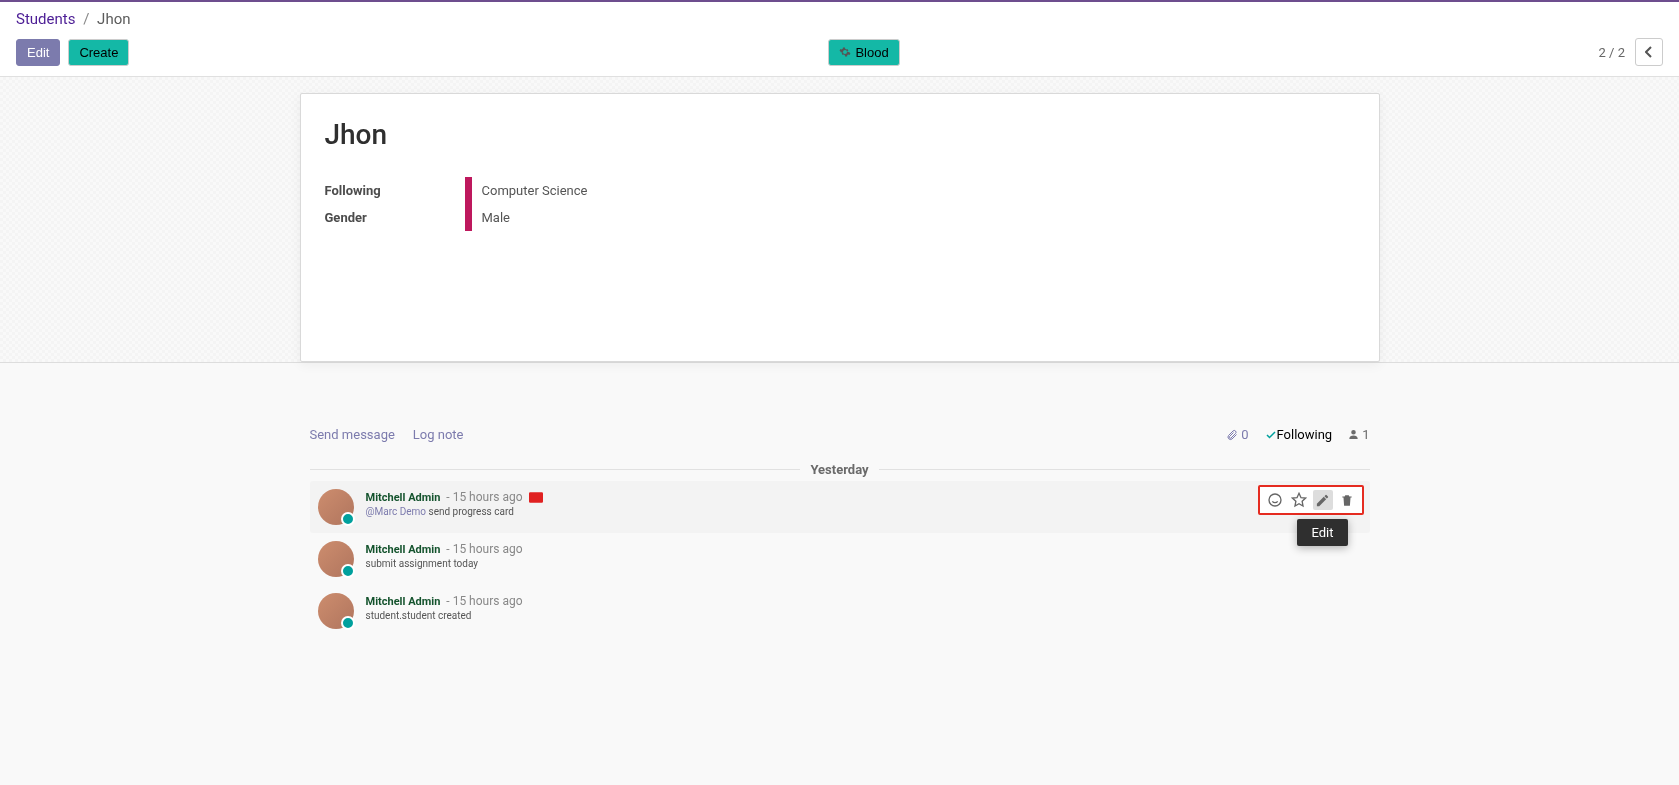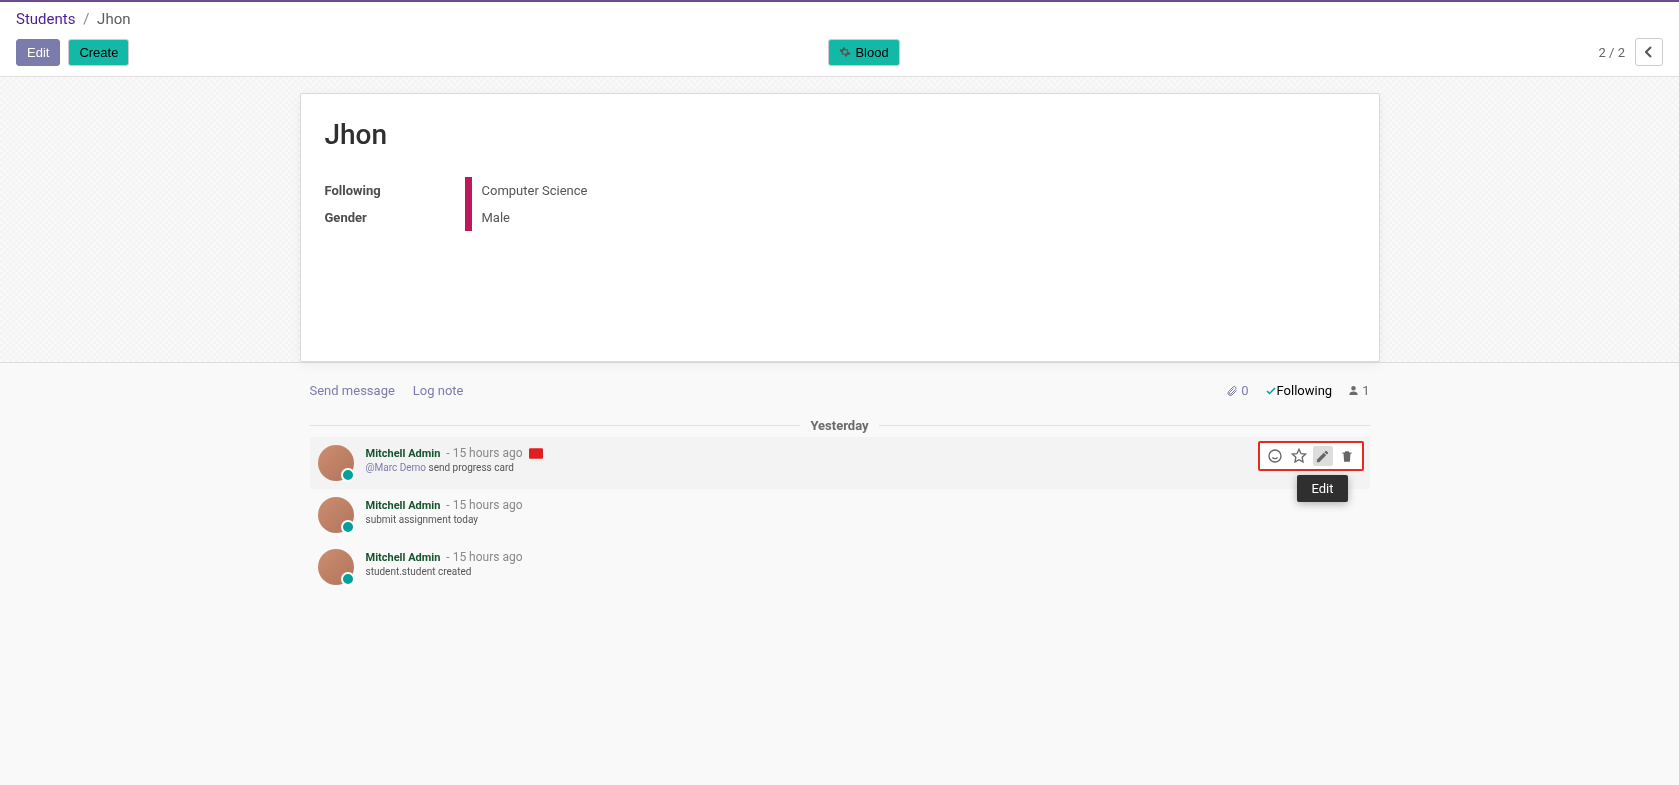--- a/index.html
+++ b/index.html
@@ -107,20 +107,21 @@
 
 .chatter {
   width: 1060px;
   margin: 0 auto;
   padding: 12px 0 40px;
 }
 .chatter-top {
   display: flex;
   align-items: center;
   padding: 8px 0 14px;
+  margin-top: 44px;
 }
 .chatter-links { display: flex; gap: 18px; }
 .chatter-link { color: #7C7BAD; font-size: 13px; cursor: pointer; }
 .chatter-right {
   margin-left: auto;
   display: flex;
   align-items: center;
   gap: 16px;
   font-size: 13px;
 }

